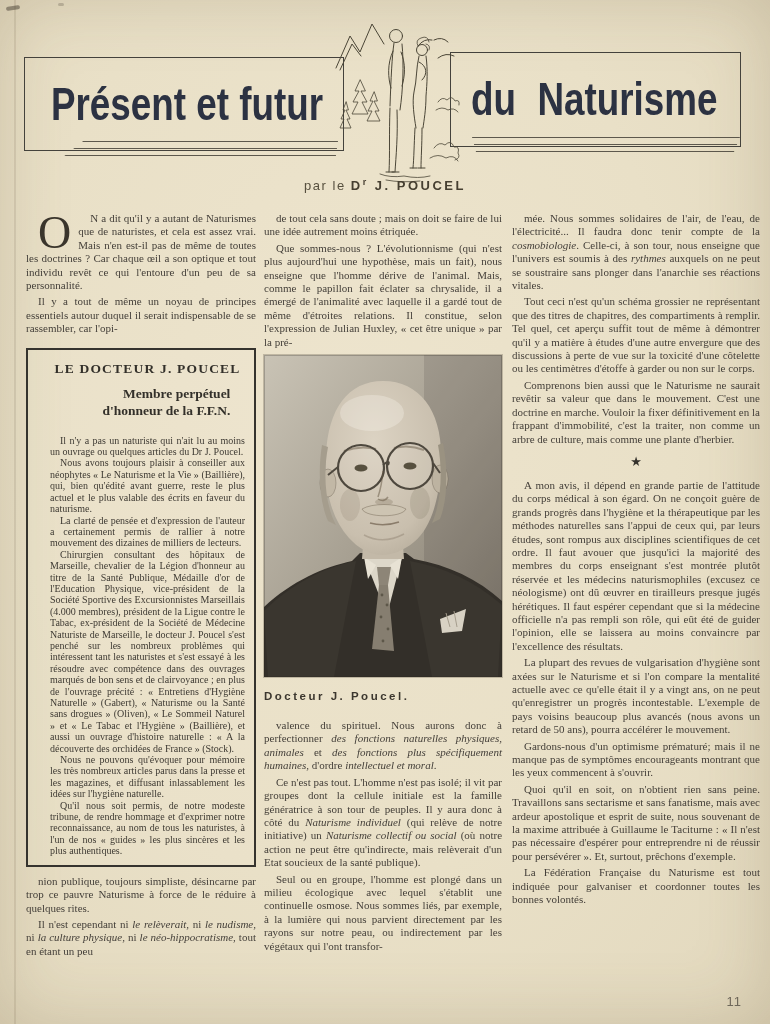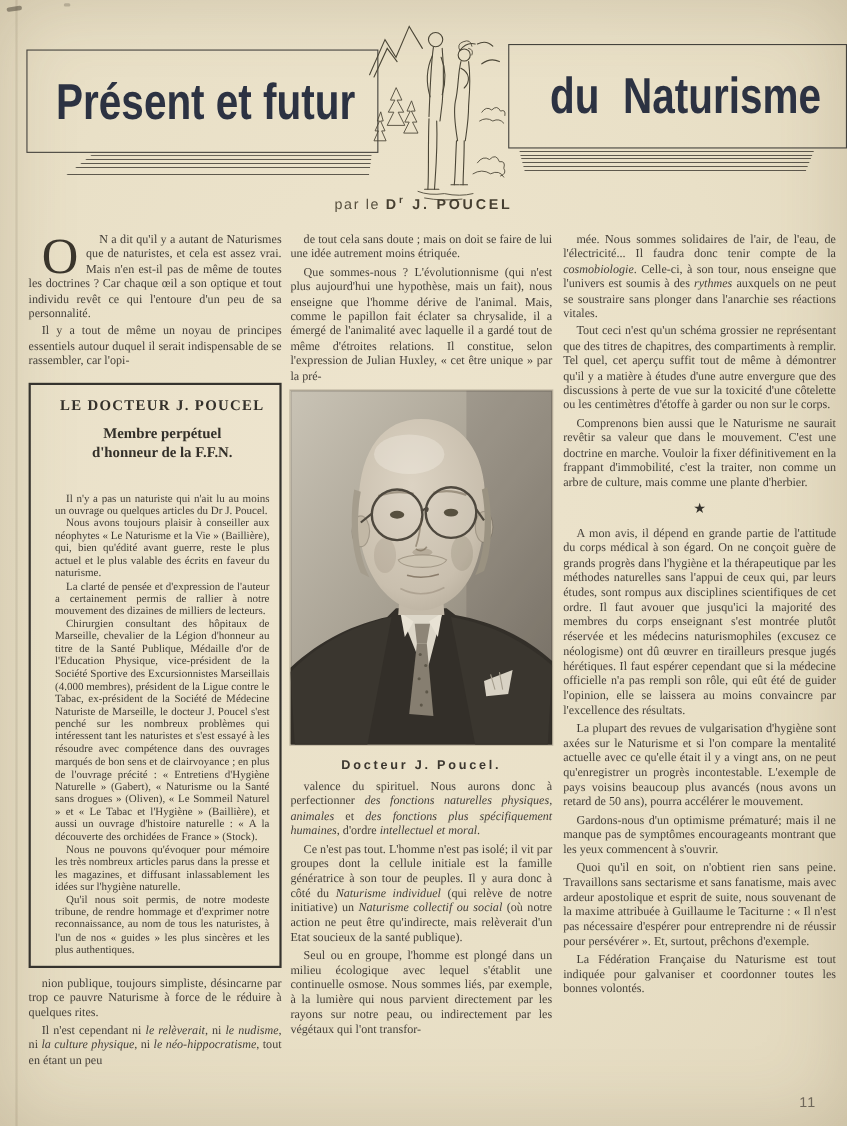--- a/index.html
+++ b/index.html
@@ -10,23 +10,23 @@
   }
   .page{
     position:absolute;inset:0;
     background:radial-gradient(ellipse at 45% 40%, #ede4cd 0%, #e9e0c7 55%, #e2d8bd 100%);
     box-shadow:inset 0 0 70px rgba(110,92,58,.22);
   }
   .crease{position:absolute;left:14px;top:0;bottom:0;width:2px;background:rgba(90,75,50,.12);}
   .speck{position:absolute;background:rgba(55,48,38,.45);border-radius:2px;}
 
   
-  .title-box{position:absolute;border:1.6px solid #44423c;background:transparent;}
+  .title-box{position:absolute;border:1.6px solid #44423c;background:transparent;margin-top:12px;}
   .title-box.left{left:24px;top:45px;width:318px;height:92px;}
-  .title-box.right{left:462px;top:40px;width:289px;height:93px;padding-left:17px;}
+  .title-box.right{left:450px;top:40px;width:289px;height:93px;}
   .title-text{
     display:inline-block;transform:scaleX(.8);transform-origin:left center;
     font-family:"Liberation Sans", sans-serif;font-weight:700;
     font-size:46px;line-height:92px;letter-spacing:0px;color:#2c3242;white-space:nowrap;
   }
   .title-box.left .title-text{margin-left:26px;}
   .title-box.right .title-text{margin-left:20px;word-spacing:14px;line-height:93px;}
   .hatch{
     position:absolute;height:20px;
     background-image:repeating-linear-gradient(to bottom, rgba(58,54,46,.8) 0px, rgba(58,54,46,.8) .9px, transparent .9px, transparent 3.5px);
@@ -61,32 +61,32 @@
   
   .doctor-box{
     border:2px solid #35332e;margin:12px 0 8px 0;padding:11px 9px 8px 22px;background:rgba(255,250,235,.06);
   }
   .box-title{
     font-family:"Liberation Serif", serif;font-weight:700;font-size:13.5px;line-height:16px;
     text-align:center;letter-spacing:1.2px;color:#33302a;margin:0 0 8px 0;
   }
   .box-subtitle{
     font-family:"Liberation Serif", serif;font-weight:700;font-size:13.5px;line-height:17px;
-    text-align:center;color:#33302a;margin:0 auto 29px auto;width:85%;
+    text-align:right;color:#33302a;margin:0 auto 16px auto;width:85%;
   }
   .box-body p{
     font-family:"Liberation Serif", serif;font-size:10px;line-height:11.4px;
     text-align:justify;text-indent:10px;margin:0;color:#3e3a33;
   }
 
   
   .photo-fig{margin:6px 0 0 0;}
   .photo-frame{width:238px;height:322px;display:block;box-shadow:0 0 0 1px rgba(60,50,40,.25);}
   .photo-caption{
-    margin:13px 0 7px 0;text-align:center;
+    margin:13px 0 17px 0;text-align:left;
     font-family:"Liberation Sans", sans-serif;font-weight:700;font-size:11.5px;
     letter-spacing:2.5px;color:#3c372f;
   }
 
   
   .star-divider{text-align:center;font-size:13px;color:#35322c;margin:8px 0 9px 0;}
   .section-heading{
     font-family:"Liberation Serif", serif;font-weight:700;font-size:12.5px;line-height:15px;
     letter-spacing:1.8px;color:#3a362e;margin:0 0 9px 2px;
   }

